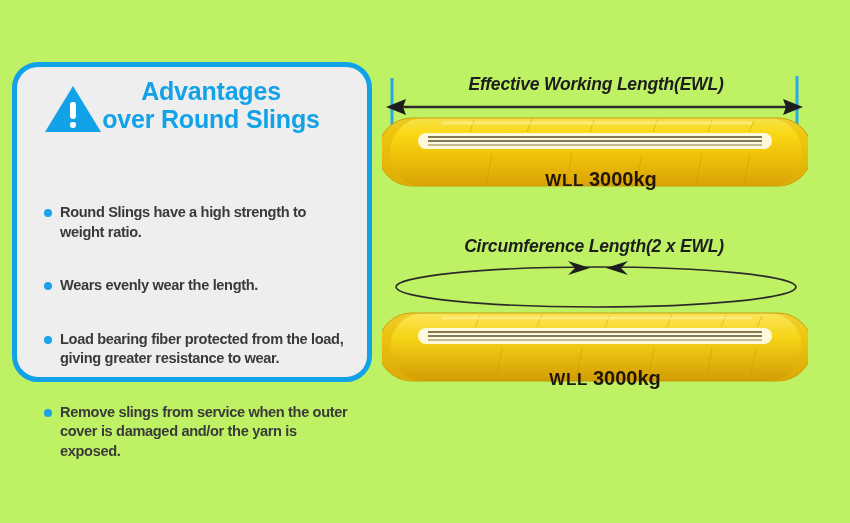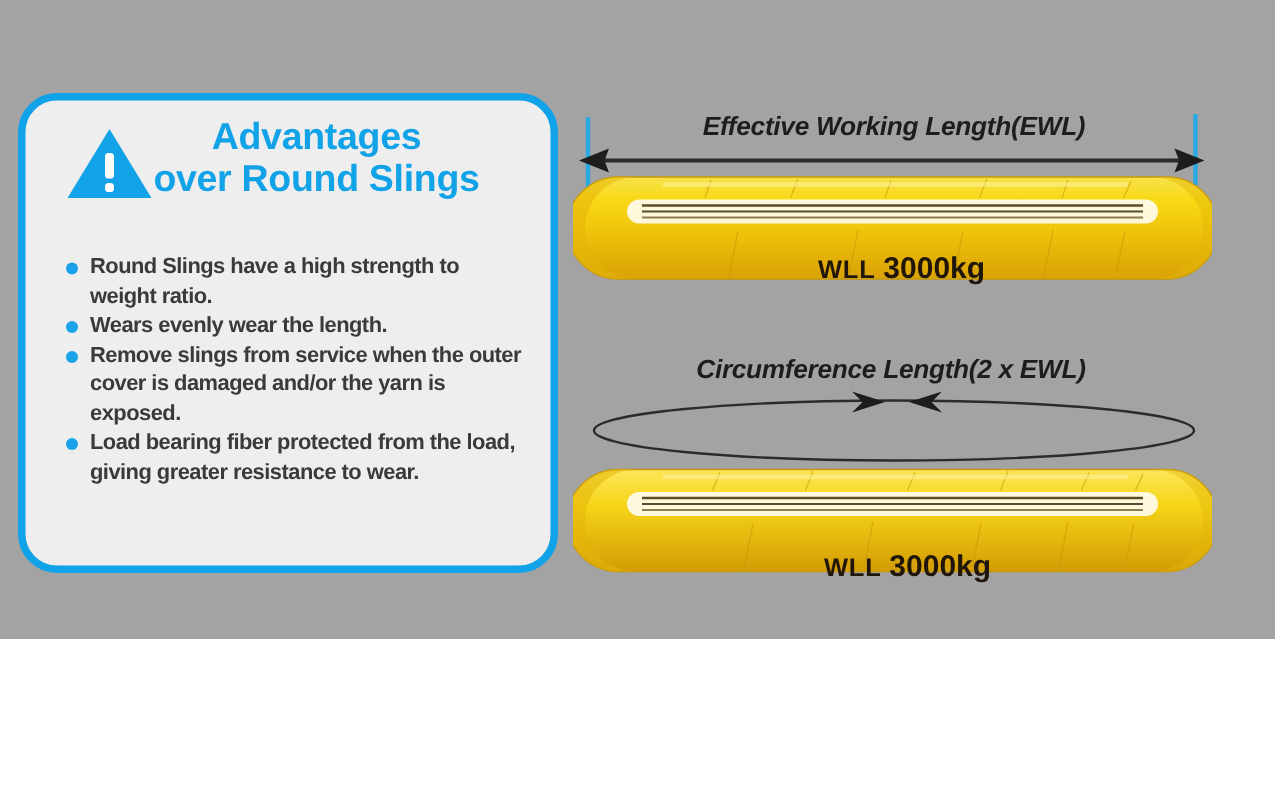--- a/index.html
+++ b/index.html
@@ -11,22 +11,22 @@
   body {
     width: 850px;
     height: 523px;
     overflow: hidden;
     font-family: "Liberation Sans", sans-serif;
     position: relative;
   }
   #root {
     position: relative;
     width: 850px;
-    height: 426px;
-    background: #a3a3a3;
+    height: 523px;
+    background: #bef264;
   }
 
   
   .advantages-panel {
     position: absolute;
     left: 12px;
     top: 62px;
     width: 360px;
     height: 320px;
     box-sizing: border-box;
@@ -71,20 +71,21 @@
   }
   .bullet-item {
     position: relative;
     padding-left: 17px;
     color: #3a3a3a;
     font-size: 14.6px;
     font-weight: bold;
     line-height: 19.5px;
     letter-spacing: -0.35px;
     margin-bottom: 0px;
+    margin-top: 34px;
   }
   .bullet-dot {
     position: absolute;
     left: 1px;
     top: 6px;
     width: 8px;
     height: 8px;
     border-radius: 50%;
     background: #1aa3e8;
   }
@@ -175,25 +176,25 @@
       <li class="bullet-item">
         <span class="bullet-dot"></span>
         <span>Round Slings have a high strength to weight ratio.</span>
       </li>
       <li class="bullet-item">
         <span class="bullet-dot"></span>
         <span>Wears evenly wear the length.</span>
       </li>
       <li class="bullet-item">
         <span class="bullet-dot"></span>
-        <span>Remove slings from service when the outer cover is damaged and/or the yarn is exposed.</span>
+        <span>Load bearing fiber protected from the load, giving greater resistance to wear.</span>
       </li>
       <li class="bullet-item">
         <span class="bullet-dot"></span>
-        <span>Load bearing fiber protected from the load, giving greater resistance to wear.</span>
+        <span>Remove slings from service when the outer cover is damaged and/or the yarn is exposed.</span>
       </li>
     </ul>
   </div>
 
   <div class="diagram-area">
 
     <div class="diagram top">
 
       <div class="dim-label ewl">Effective Working Length(EWL)</div>
 

